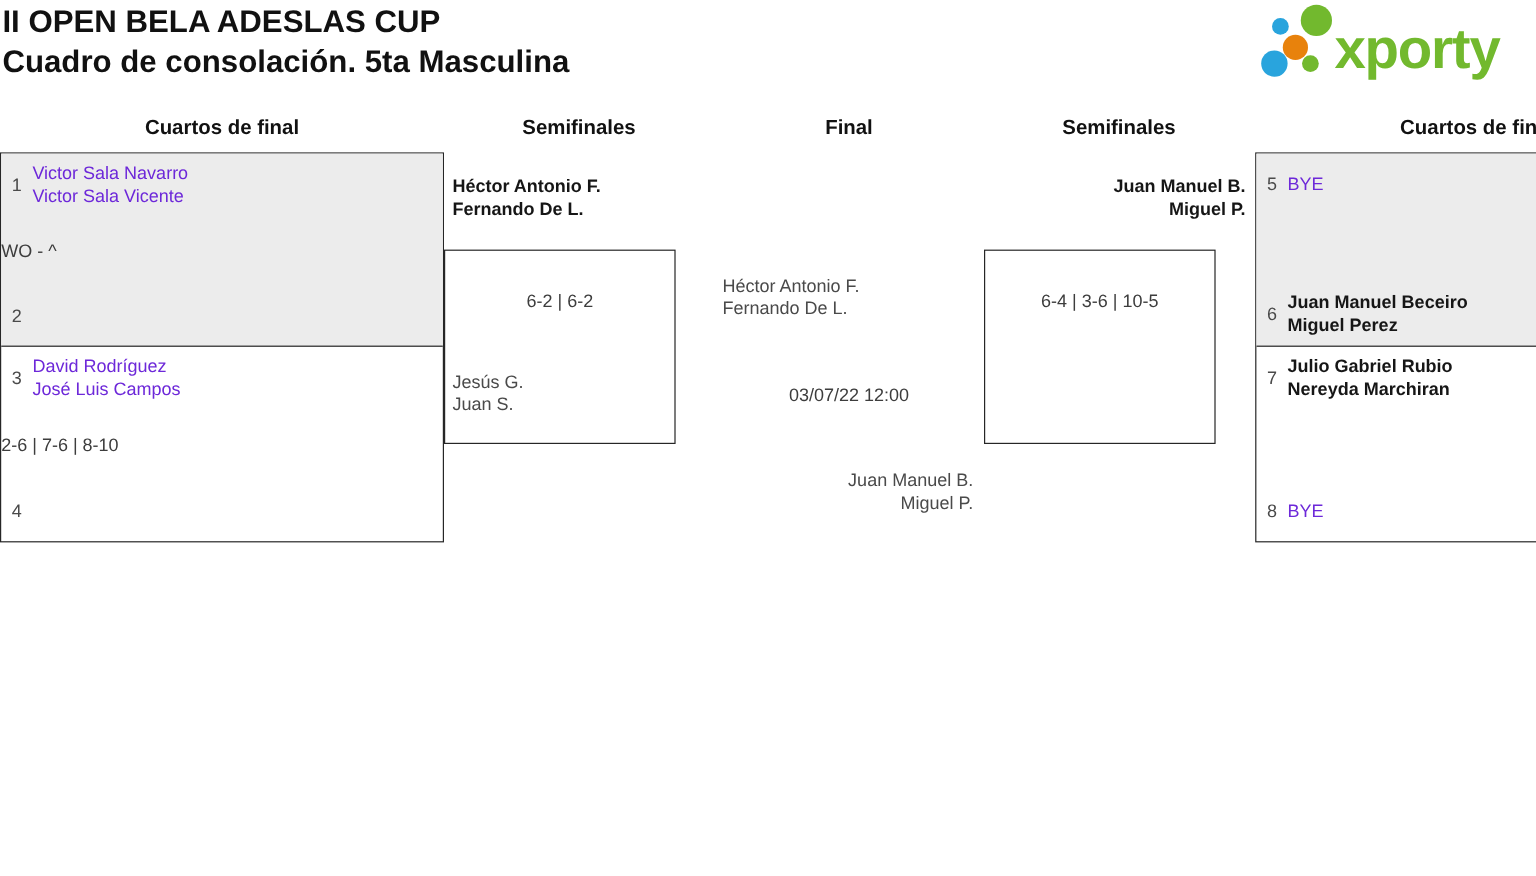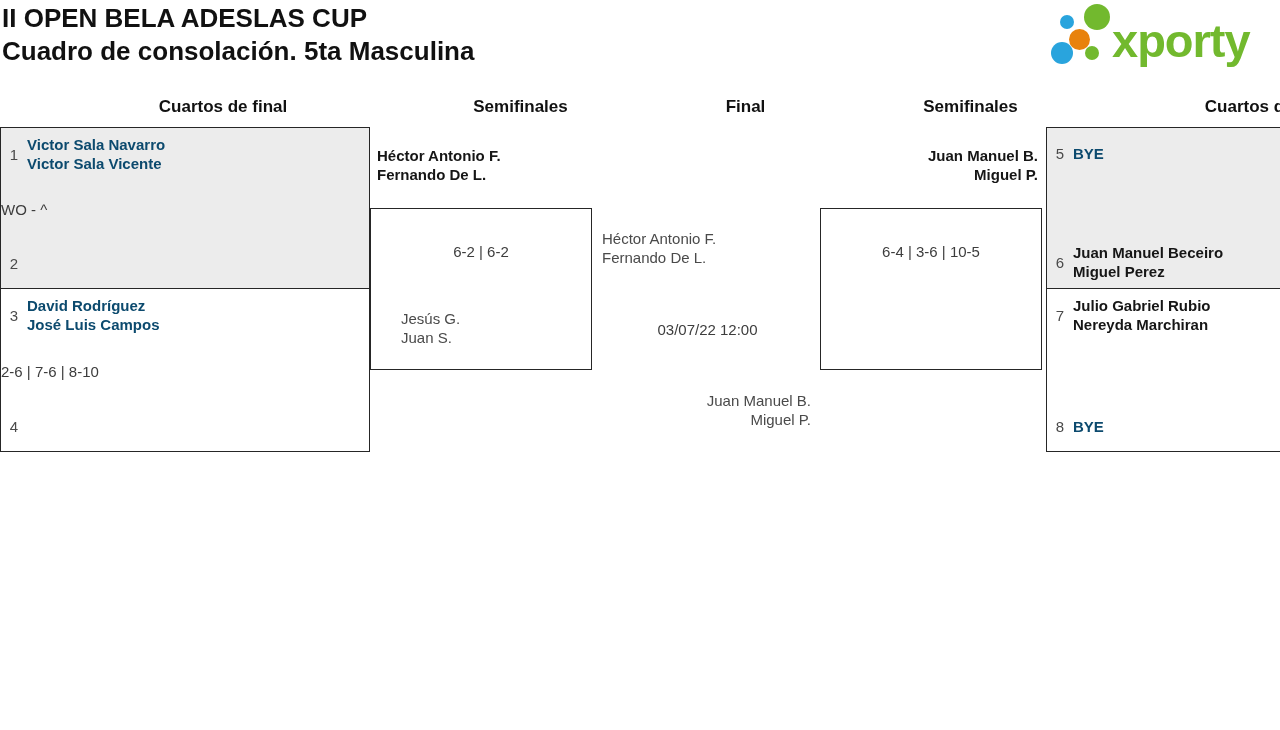--- a/index.html
+++ b/index.html
@@ -21,51 +21,51 @@
   .d-green-big {left:36px;top:4px; width:26px;height:26px;background:#72b92e;}
   .d-blue-small{left:12px;top:15px;width:14px;height:14px;background:#29a4dd;}
   .d-orange    {left:21px;top:29px;width:21px;height:21px;background:#e8820c;}
   .d-blue-big  {left:3px; top:42px;width:22px;height:22px;background:#29a4dd;}
   .d-green-small{left:37px;top:46px;width:14px;height:14px;background:#72b92e;}
   .logo-text{position:absolute;left:64px;top:17px;font-size:47px;line-height:47px;
     font-weight:700;color:#72b92e;letter-spacing:-1px;}
 
   
   .round-header{top:97px;font-size:17px;font-weight:700;color:#111;
-    text-align:center;white-space:nowrap;padding-left:38px;}
+    text-align:center;white-space:nowrap;}
   .rh1{left:0;width:370px;}
   .rh2{left:370px;width:225px;}
   .rh3{left:595px;width:225px;}
   .rh4{left:820px;width:225px;}
   .rh5{left:1046px;width:370px;}
 
   
   .qf{top:127px;width:370px;height:325px;border:1px solid #262626;
     box-sizing:border-box;background:#fff;}
   .qf-left{left:0;}
   .qf-right{left:1046px;}
   .cell{box-sizing:border-box;display:flex;flex-direction:column;
     justify-content:space-between;padding:7px 0;}
   .cell-top{height:161px;background:#ececec;border-bottom:1px solid #262626;}
   .cell-bottom{height:162px;}
   .team-row{display:flex;align-items:center;min-height:36px;}
   .seed{flex:0 0 26px;width:26px;text-align:center;font-size:15px;color:#4a4a4a;}
-  .names{font-size:15px;line-height:19px;color:#0c4a6e;font-weight:bold;}
+  .names{font-size:15px;line-height:19px;color:#6d28d9;}
   .winner .names{font-weight:700;color:#161616;}
   .score{font-size:15px;line-height:19px;color:#3d3d3d;}
 
   
-  .sf-box{top:208px;width:222px;height:162px;border:1px solid #262626;
+  .sf-box{top:208px;width:193px;height:162px;border:1px solid #262626;
     box-sizing:border-box;background:#fff;}
   .sf-left-box{left:370px;}
   .sf-right-box{left:820px;}
   .sf-score{position:absolute;left:0;right:0;top:33px;text-align:center;
     font-size:15px;line-height:19px;color:#3d3d3d;}
   .sf-team{position:absolute;top:100px;font-size:15px;line-height:19px;color:#4a4a4a;}
-  .sf-left-box .sf-team{left:6px;margin-left:24px;}
+  .sf-left-box .sf-team{left:6px;}
   .sf-right-box .sf-team{right:6px;text-align:right;}
 
   
   .adv{font-size:15px;line-height:19px;font-weight:700;color:#161616;}
   .adv-left{left:377px;top:146px;}
   .adv-right{left:820px;width:218px;top:146px;text-align:right;}
 
   
   .final-top{left:602px;top:229px;font-size:15px;line-height:19px;color:#4a4a4a;}
   .final-date{left:595px;width:225px;top:321px;text-align:center;

